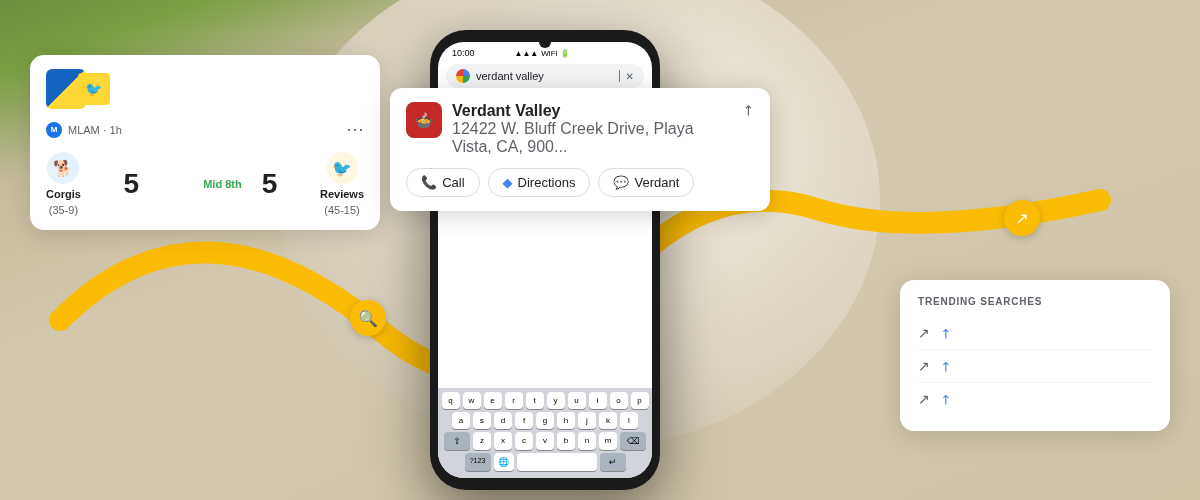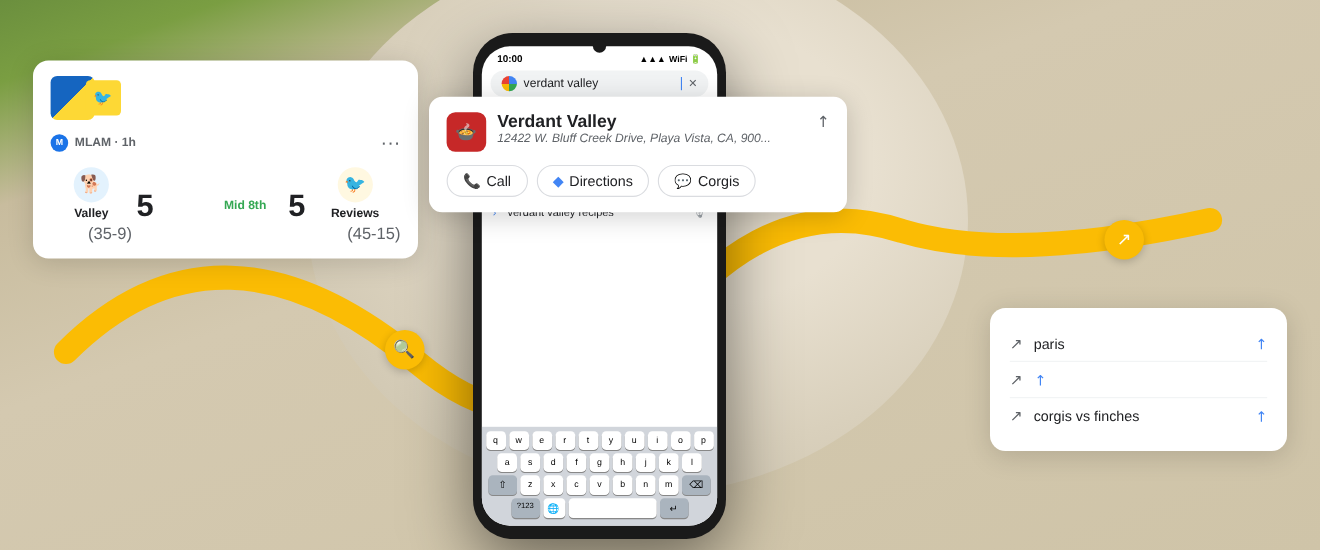--- a/index.html
+++ b/index.html
@@ -70,26 +70,26 @@
       width: 12px;
       height: 12px;
       background: #1a1a1a;
       border-radius: 50%;
       z-index: 5;
     }
 
     
     .status-bar {
       display: flex;
-      justify-content: space-between;
       align-items: center;
       padding: 6px 14px 2px;
       font-size: 9px;
-      font-weight: 700;
+      font-weight: 400;
       color: #000;
+      gap: 40px;
     }
 
     .status-icons {
       display: flex;
       gap: 3px;
       align-items: center;
     }
 
     
     .phone-search-bar {
@@ -239,23 +239,22 @@
       flex: 1;
     }
 
     .verdant-name {
       font-size: 16px;
       font-weight: 600;
       color: #202124;
     }
 
     .verdant-address {
-      font-size: 11px;
-      color: #5f6368;
-      font-style: italic;
+      font-size: 16px;
+      color: #5f6368;
     }
 
     .expand-icon {
       color: #5f6368;
       font-size: 14px;
       cursor: pointer;
       transform: rotate(-45deg);
       display: inline-block;
     }
 
@@ -358,21 +357,20 @@
       align-items: center;
       justify-content: center;
       color: white;
       font-size: 8px;
       font-weight: bold;
     }
 
     .sports-source {
       font-size: 11px;
       color: #5f6368;
-      font-weight: bold;
     }
 
     .sports-more {
       color: #5f6368;
       font-size: 18px;
       margin-left: auto;
       cursor: pointer;
     }
 
     .score-section {
@@ -401,23 +399,22 @@
     .team-corgis .team-icon { background: #e3f2fd; }
     .team-finches .team-icon { background: #fff8e1; }
 
     .team-name {
       font-size: 11px;
       font-weight: 600;
       color: #202124;
     }
 
     .team-record {
-      font-size: 15px;
-      color: #5f6368;
-      margin-left: 34px;
+      font-size: 11px;
+      color: #5f6368;
     }
 
     .score-middle {
       display: flex;
       flex-direction: column;
       align-items: center;
     }
 
     .score-display {
       display: flex;
@@ -564,21 +561,21 @@
     </div>
   </div>
   <div class="sports-meta">
     <div class="mlam-icon">M</div>
     <span class="sports-source">MLAM · 1h</span>
     <span class="sports-more">···</span>
   </div>
   <div class="score-section">
     <div class="team team-corgis">
       <div class="team-icon">🐕</div>
-      <div class="team-name">Valley</div>
+      <div class="team-name">Corgis</div>
       <div class="team-record">(35-9)</div>
     </div>
     <div class="score-middle">
       <div class="score-display">
         <span class="score-num">5</span>
         <div style="display:flex;flex-direction:column;align-items:center;margin-left:44px;">
           <span class="inning">Mid 8th</span>
         </div>
         <span class="score-num">5</span>
       </div>
@@ -701,33 +698,32 @@
     <button class="action-btn">
       <span class="action-btn-icon">📞</span>
       <span>Call</span>
     </button>
     <button class="action-btn">
       <span class="action-btn-icon" style="color:#4285f4;">◆</span>
       <span>Directions</span>
     </button>
     <button class="action-btn">
       <span class="action-btn-icon">💬</span>
-      <span>Corgis</span>
+      <span>Verdant</span>
     </button>
   </div>
 </div>
 
 <div class="trending-card">
-  <div class="trending-item">
-    <span class="trending-arrow">↗</span>
-    <span class="trending-text">paris</span>
-    <span class="trending-link">↗</span>
-  </div>
+  <div class="trending-title">TRENDING SEARCHES</div>
   <div class="trending-item">
     <span class="trending-arrow">↗</span>
     <span class="trending-link">↗</span>
   </div>
   <div class="trending-item">
     <span class="trending-arrow">↗</span>
-    <span class="trending-text">corgis vs finches</span>
     <span class="trending-link">↗</span>
   </div>
+  <div class="trending-item">
+    <span class="trending-arrow">↗</span>
+    <span class="trending-link">↗</span>
+  </div>
 </div>
 
 </body></html>

